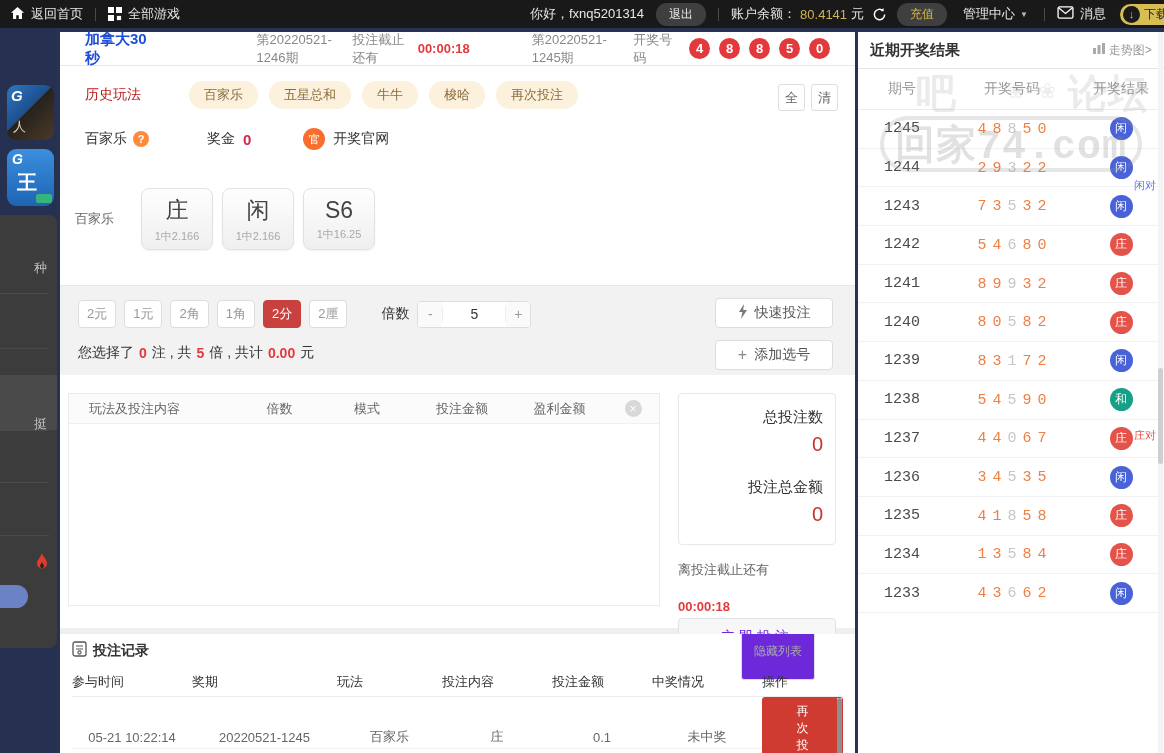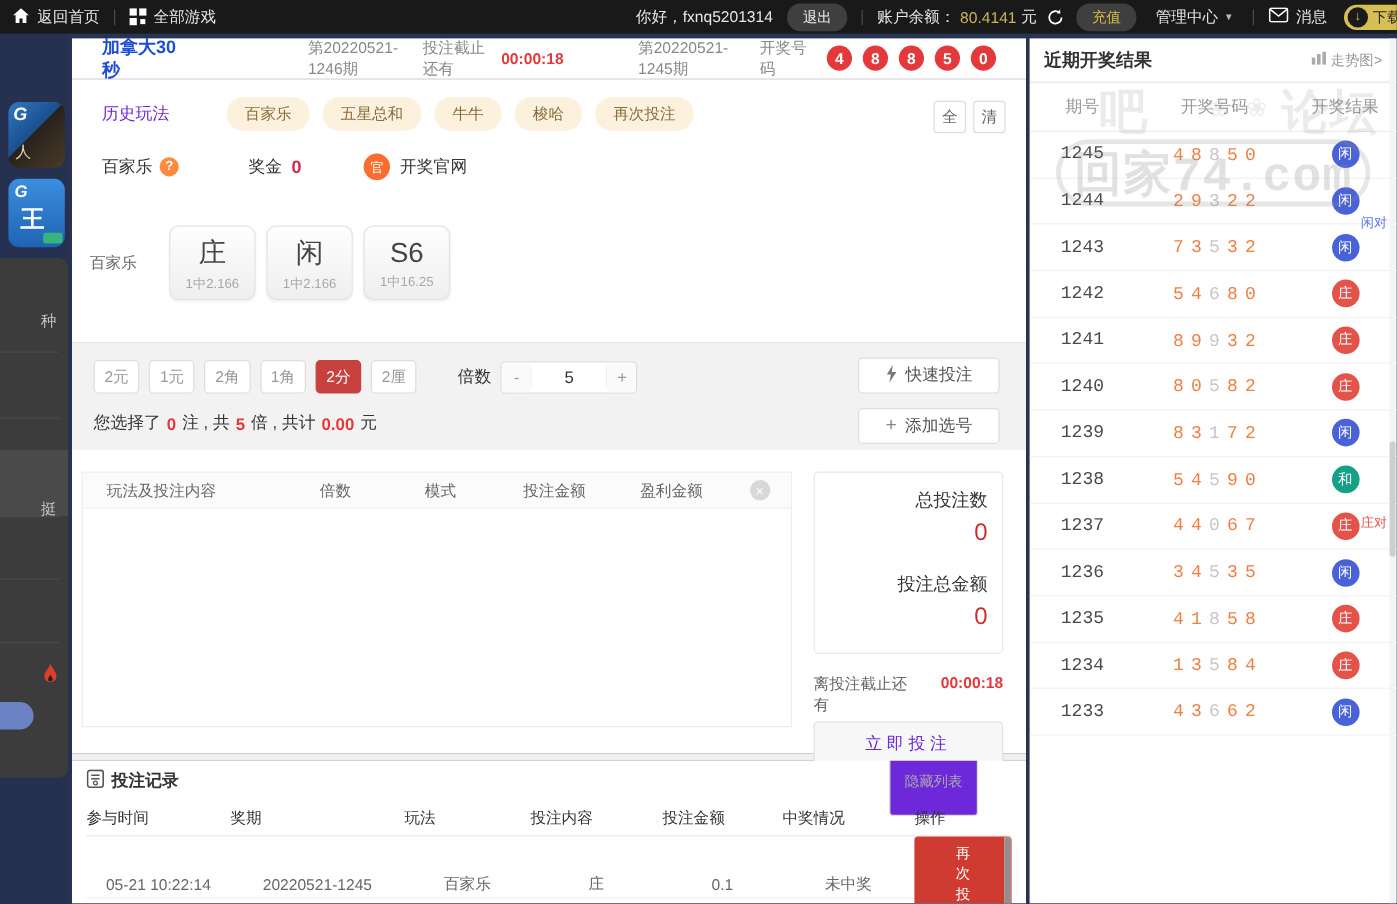--- a/index.html
+++ b/index.html
@@ -52,21 +52,21 @@
   .gh-name { font-weight:bold; font-size:15px; color:#1d4ed8; }
   .gh-group1 { margin-left:108px; display:flex; align-items:center; gap:5px; }
   .gh-group2 { margin-left:62px; display:flex; align-items:center; gap:5px; }
   .countdown { color:#e4393c; font-weight:bold; }
   .balls { display:flex; margin-left:4px; }
   .ball { width:21px; height:21px; border-radius:50%; background:#e4393c; color:#fff; font-weight:bold;
           font-size:13px; display:flex; align-items:center; justify-content:center; margin-left:9px; }
 
   .play-area { background:#fff; height:219px; position:relative; }
   .tabs-row { display:flex; align-items:center; padding:15px 0 0 25px; }
-  .history-tab { color:#6d28d9; font-size:14px; margin-right:48px; cursor:pointer; }
+  .history-tab { color:#b91c1c; font-size:14px; margin-right:48px; cursor:pointer; }
   .pill { background:#fbf1dc; color:#8b6c3e; font-size:13px; padding:5px 15px; border-radius:15px; margin-right:11px; cursor:pointer; }
   .info-row { display:flex; align-items:center; margin:19px 0 0 25px; font-size:14px; color:#333; }
   .q-icon { width:16px; height:16px; border-radius:50%; background:#ff8a3c; color:#fff; font-size:11px; font-weight:bold;
             display:flex; align-items:center; justify-content:center; margin-left:6px; cursor:pointer; }
   .bonus-lbl { margin-left:58px; }
   .bonus-val { color:#d0274e; font-weight:bold; margin-left:8px; font-size:15px; }
   .off-icon { width:22px; height:22px; border-radius:50%; background:#f96e2f; color:#fff; font-size:11px;
               display:flex; align-items:center; justify-content:center; margin-left:52px; }
   .off-link { margin-left:8px; cursor:pointer; }
   .bet-row { position:absolute; left:0; top:122px; right:0; display:flex; align-items:center; }
@@ -105,21 +105,21 @@
                height:30px; background:#fbfbfb; border-bottom:1px solid #f0f0f0; color:#666; font-size:13px; }
   .slip-head span { text-align:center; }
   .slip-head span:first-child { text-align:left; padding-left:20px; }
   .clear-icon { width:17px; height:17px; border-radius:50%; background:#d8d8d8; color:#fff; font-size:12px;
                 display:flex; align-items:center; justify-content:center; justify-self:center; cursor:pointer; }
   .slip-side { position:absolute; left:618px; top:18px; width:158px; }
   .totals-box { border:1px solid #e8e8e8; border-radius:4px; background:#fff; padding:14px 12px 18px; text-align:right; }
   .totals-label { font-size:15px; color:#333; }
   .totals-label.second { margin-top:22px; }
   .totals-value { font-size:20px; color:#c9302c; margin-top:6px; }
-  .deadline-line { margin-top:16px; font-size:13px; color:#666; display:flex; gap:20px; }
+  .deadline-line { margin-top:16px; font-size:13px; color:#666; display:flex; gap:20px;flex-direction:column; }
   .submit-btn { margin-top:4px; width:100%; height:37px; background:#f7f7f7; border:1px solid #e2e2e2;
                 border-radius:4px; color:#6d28d9; font-size:14px; letter-spacing:4px; cursor:pointer; }
   .chase-row { margin-top:12px; display:flex; align-items:center; gap:5px; }
   .radio { width:14px; height:14px; border-radius:50%; border:1px solid #ccc; background:#fff; cursor:pointer; flex:none; }
   .chase-label { font-size:13px; color:#666; }
   .chase-badge { background:#f6c75b; color:#7c4a10; font-size:12px; padding:2px 5px; border-radius:3px; white-space:nowrap; }
 
   .gap-strip { height:6px; background:#efefef; }
   .records-area { background:#fff; flex:1; position:relative; padding:0 12px; overflow:hidden; }
   .rec-header { height:34px; display:flex; align-items:center; }

